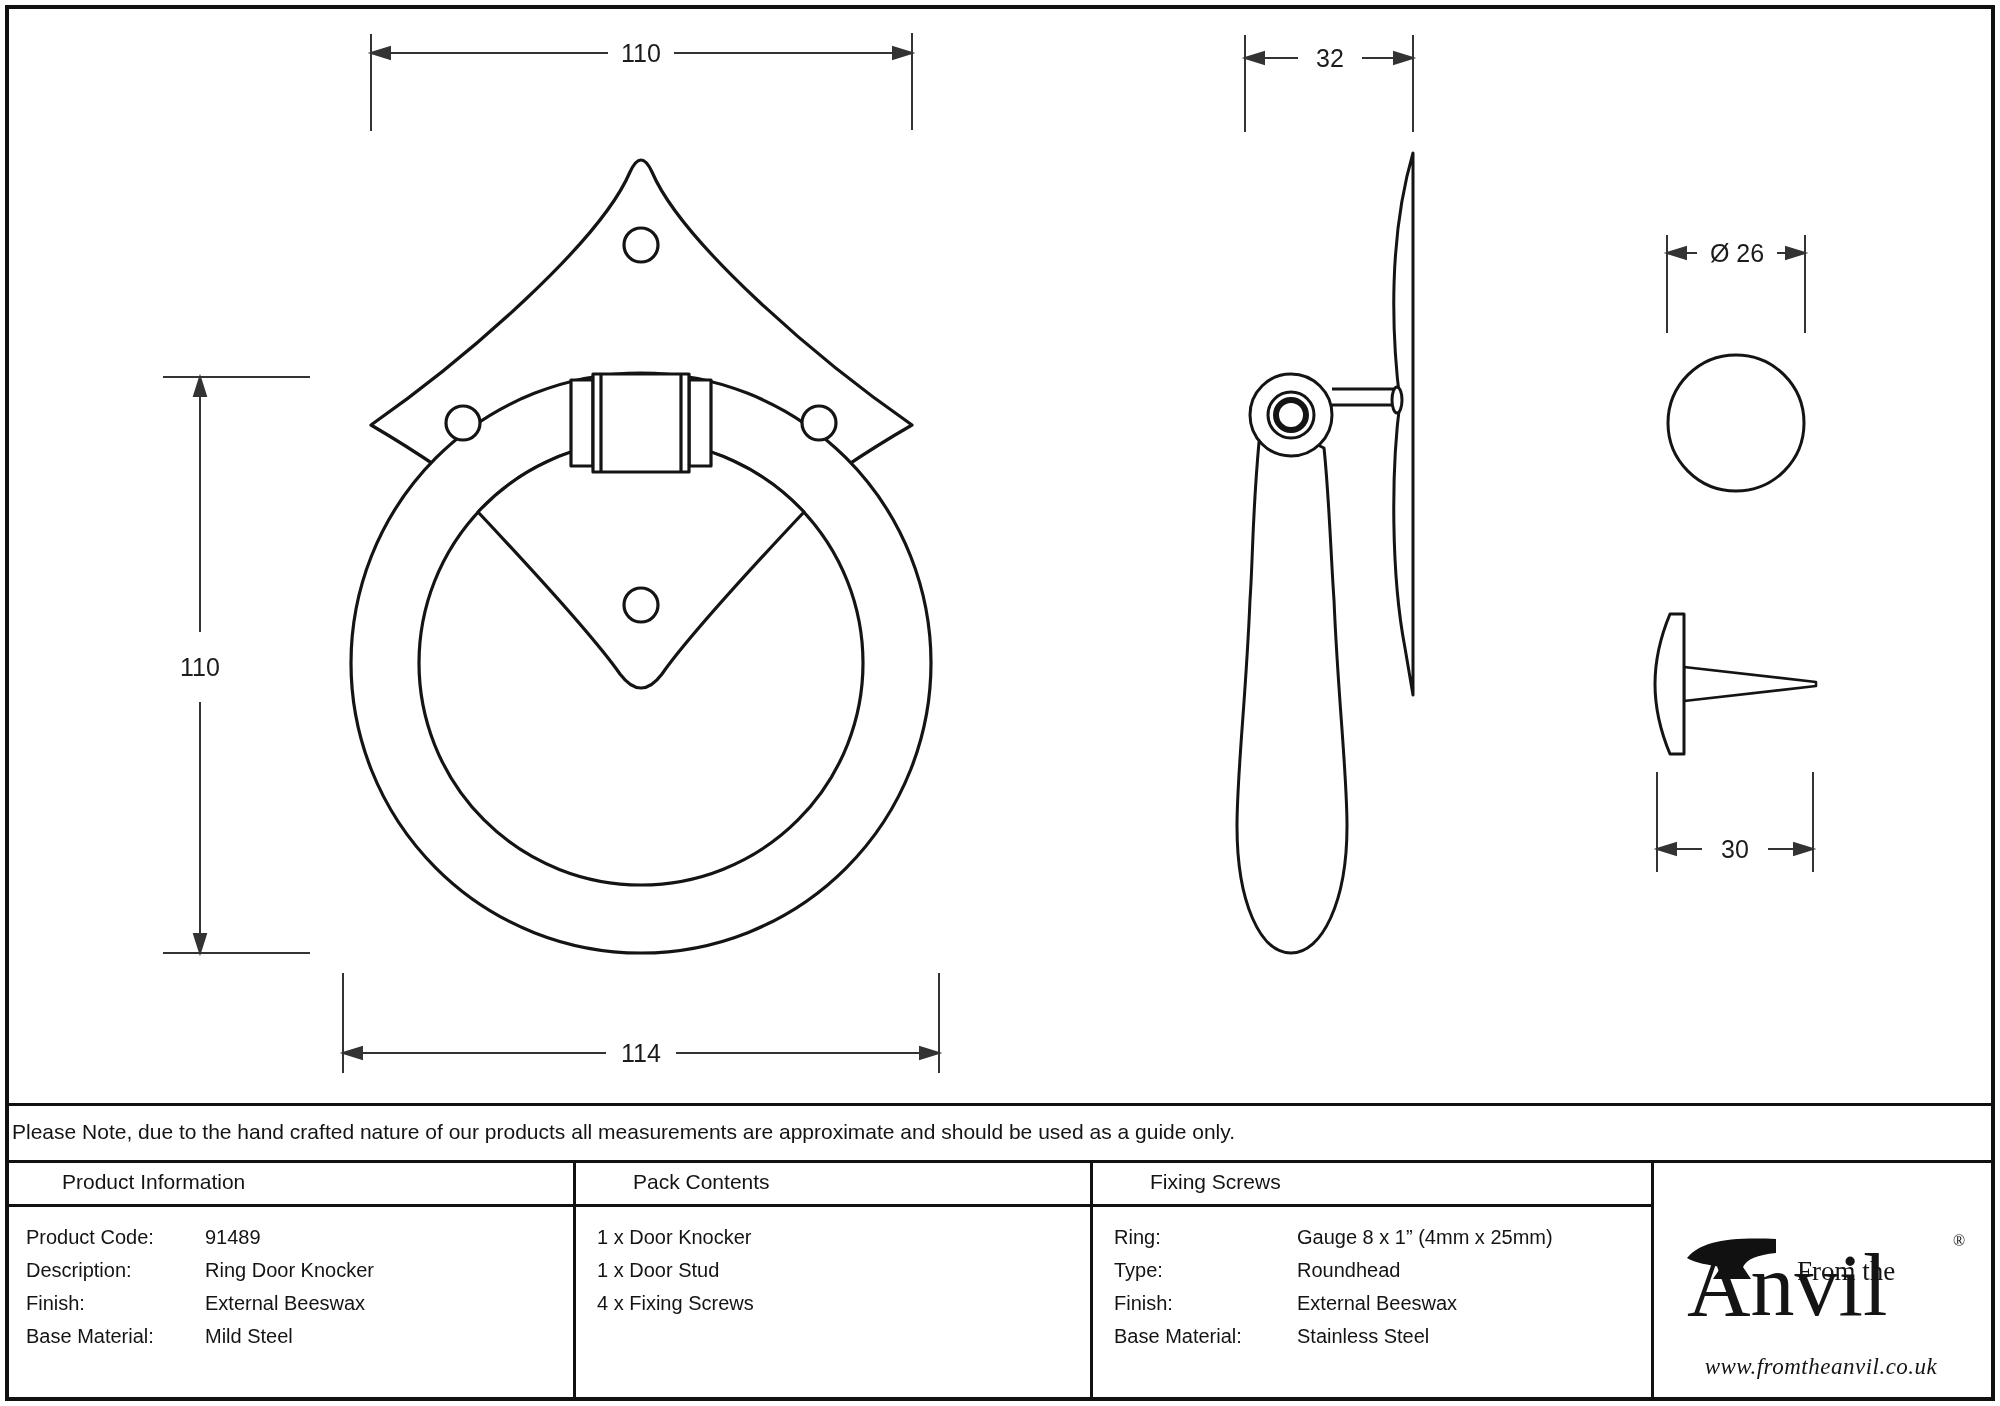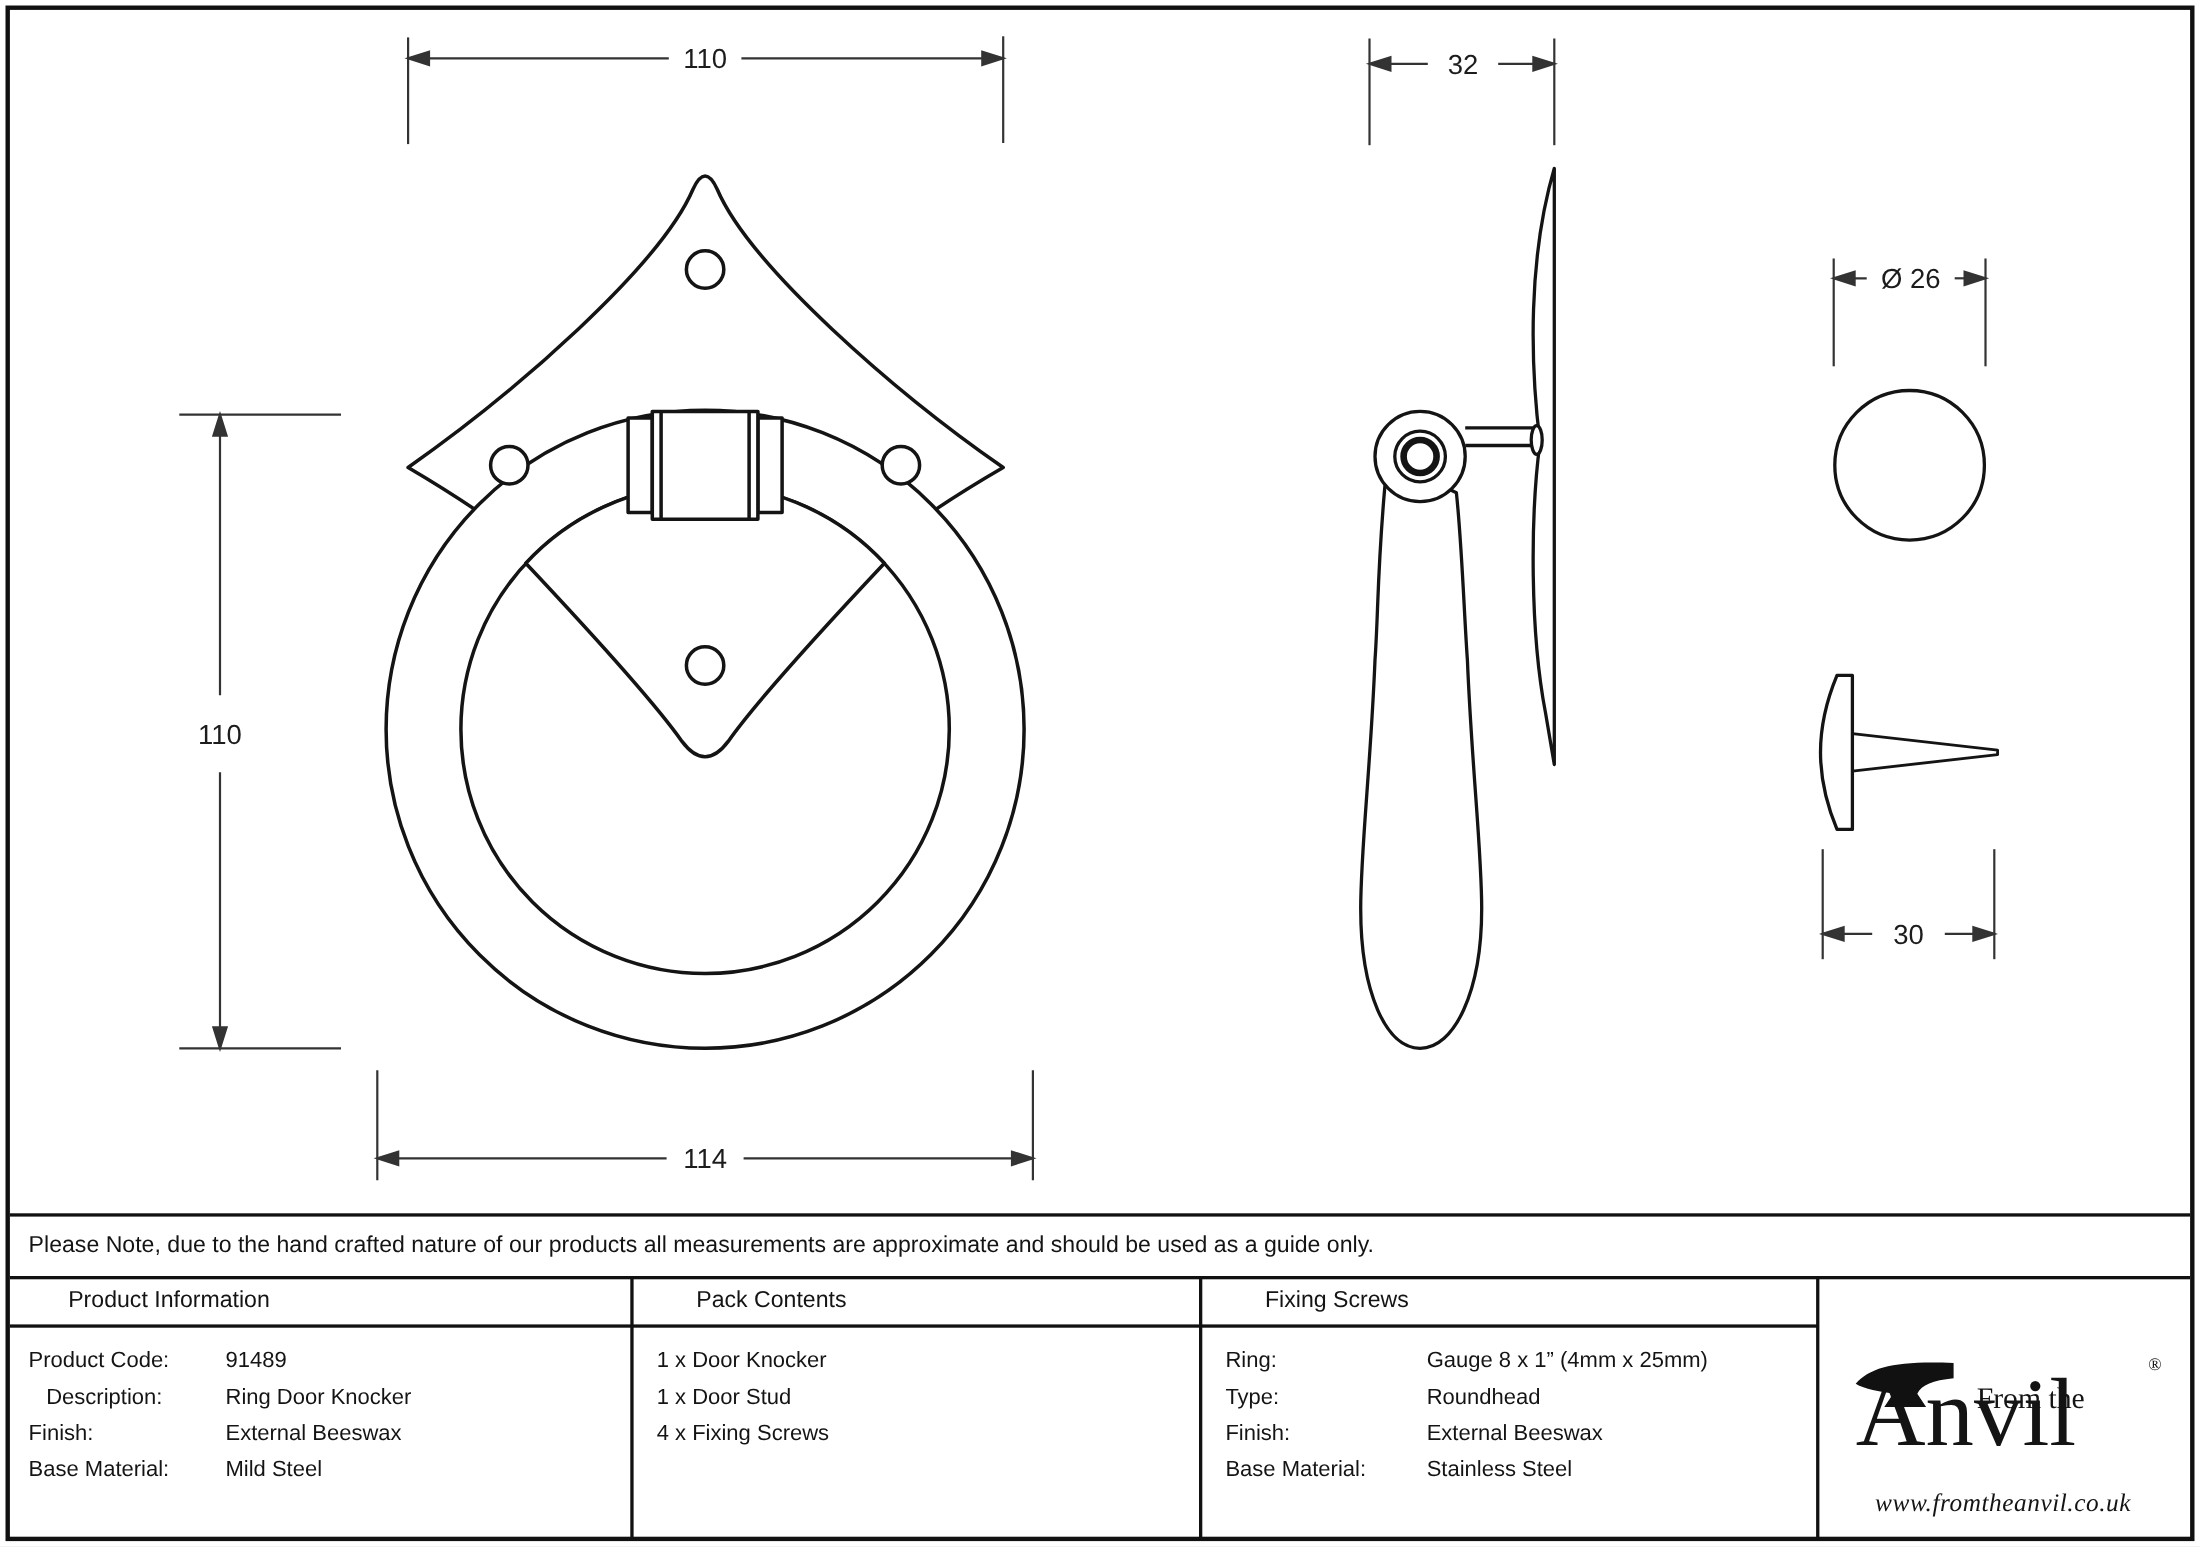--- a/index.html
+++ b/index.html
@@ -139,29 +139,29 @@
     </g>
   </svg>
 
   <div class="hline" style="top:1103px;left:9px;right:9px;height:3px;"></div>
   <div class="hline" style="top:1160px;left:9px;right:9px;height:3px;"></div>
   <div class="hline" style="top:1204px;left:9px;width:1643px;height:3px;"></div>
   <div class="vline" style="left:573px;top:1160px;width:3px;height:238px;"></div>
   <div class="vline" style="left:1090px;top:1160px;width:3px;height:238px;"></div>
   <div class="vline" style="left:1651px;top:1160px;width:3px;height:238px;"></div>
 
-  <div class="txt note" style="left:26px;top:1120px;">Please Note, due to the hand crafted nature of our products all measurements are approximate and should be used as a guide only.</div>
+  <div class="txt note" style="left:12px;top:1120px;">Please Note, due to the hand crafted nature of our products all measurements are approximate and should be used as a guide only.</div>
 
   <div class="txt hdr" style="left:26px;top:1170px;">Product Information</div>
   <div class="txt hdr" style="left:597px;top:1170px;">Pack Contents</div>
   <div class="txt hdr" style="left:1114px;top:1170px;">Fixing Screws</div>
 
   <div class="txt cell" style="left:26px;top:1224px;">Product Code:</div>
   <div class="txt cell" style="left:205px;top:1224px;">91489</div>
-  <div class="txt cell" style="left:26px;top:1257px;margin-left:16px;">Description:</div>
+  <div class="txt cell" style="left:26px;top:1257px;">Description:</div>
   <div class="txt cell" style="left:205px;top:1257px;">Ring Door Knocker</div>
   <div class="txt cell" style="left:26px;top:1290px;">Finish:</div>
   <div class="txt cell" style="left:205px;top:1290px;">External Beeswax</div>
   <div class="txt cell" style="left:26px;top:1323px;">Base Material:</div>
   <div class="txt cell" style="left:205px;top:1323px;">Mild Steel</div>
 
   <div class="txt cell" style="left:597px;top:1224px;">1 x Door Knocker</div>
   <div class="txt cell" style="left:597px;top:1257px;">1 x Door Stud</div>
   <div class="txt cell" style="left:597px;top:1290px;">4 x Fixing Screws</div>
 

